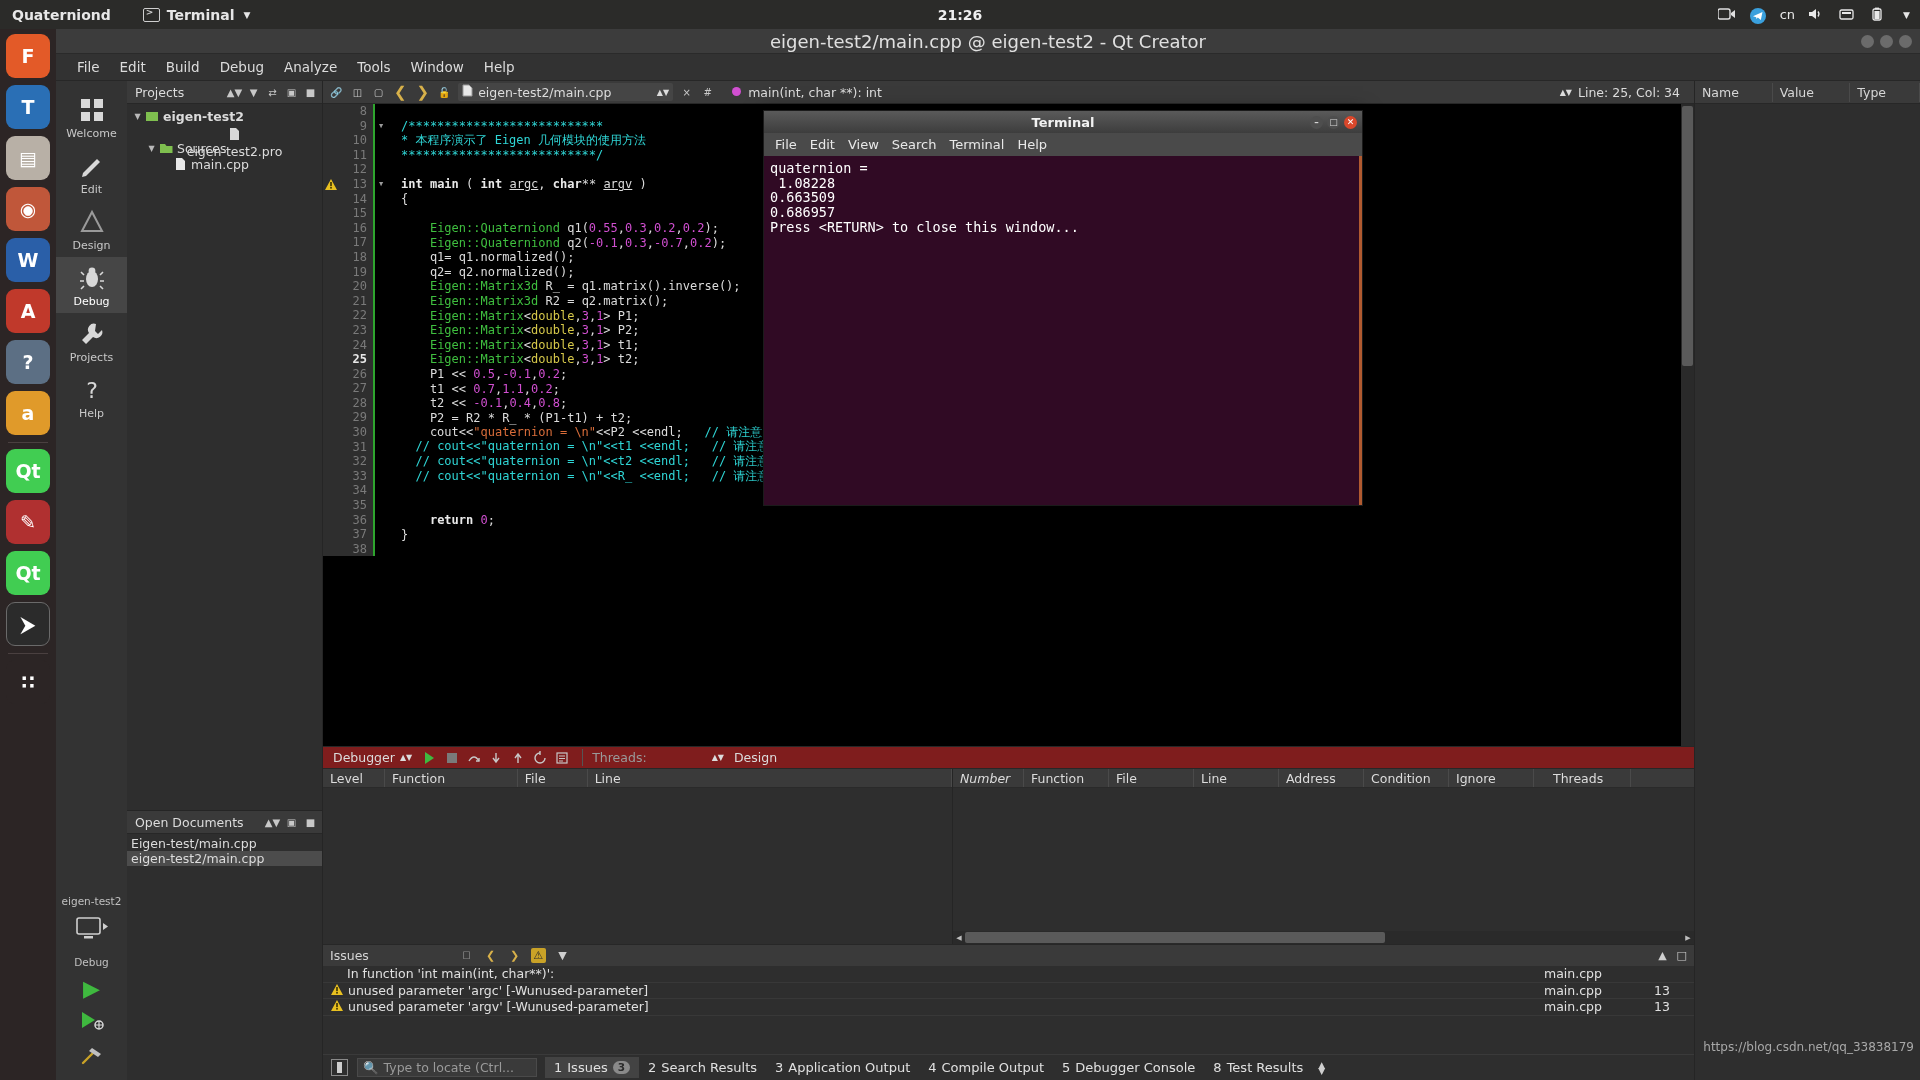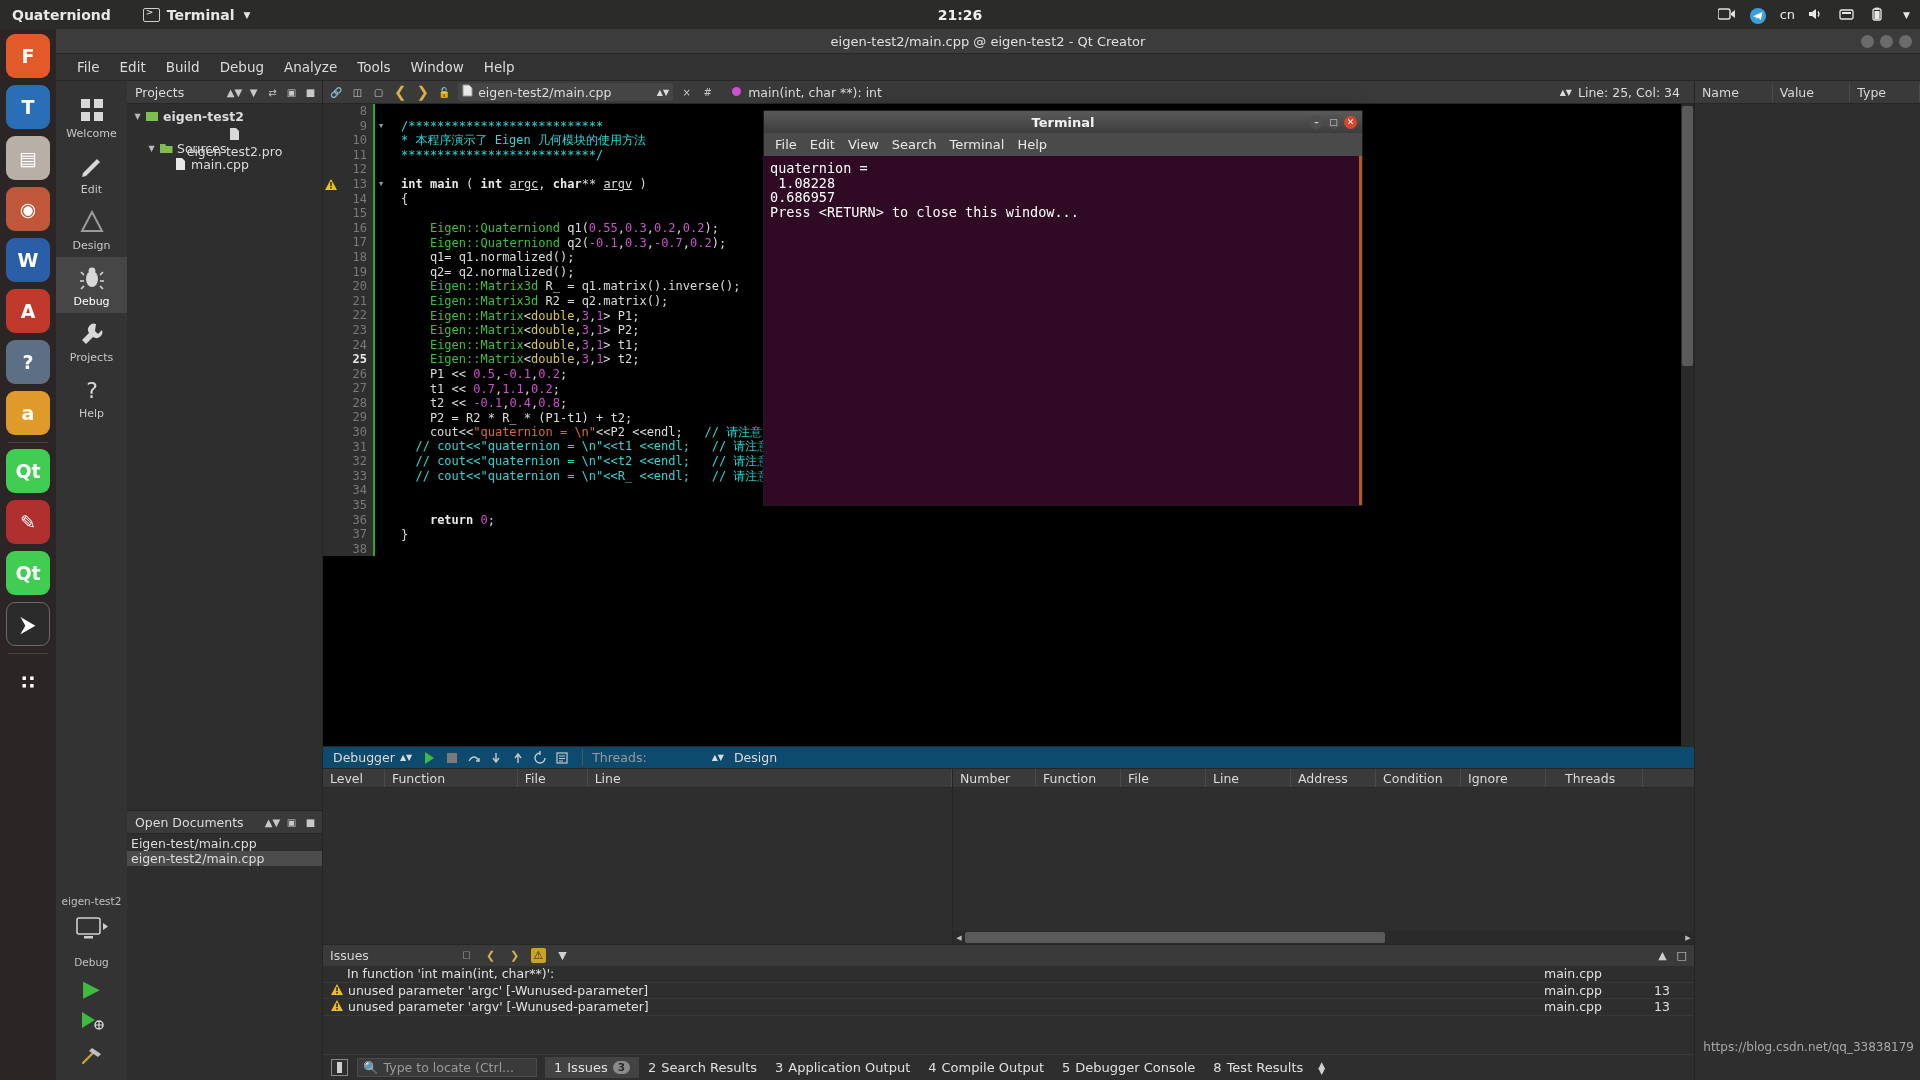--- a/index.html
+++ b/index.html
@@ -52,21 +52,21 @@
   .dock-sep { height: 1px; background: #4a4040; margin: 6px 8px; }
 
   
   .qtwin {
     position: absolute; left: 56px; top: 29px; width: 1864px; height: 1051px;
     background: #2e2e2e; display: flex; flex-direction: column;
   }
   .qt-titlebar {
     height: 25px; background: #3c3c3c; position: relative;
     display: flex; align-items: center; justify-content: center;
-    color: #e0e0e0; font-size: 13px;
+    color: #e0e0e0; font-size: 18px;
     border-bottom: 1px solid #2a2a2a;
   }
   .qt-winbtns { position: absolute; right: 8px; display: flex; gap: 6px; }
   .wb { width: 13px; height: 13px; border-radius: 50%; background: #6b6b6b; }
 
   .qt-menubar {
     height: 27px; background: #323232; display: flex; align-items: center;
     padding-left: 11px; gap: 0; border-bottom: 1px solid #272727;
   }
   .qt-menu { padding: 3px 10px; font-size: 13.5px; color: #dcdcdc; }
@@ -154,21 +154,21 @@
   .yel { color: #d6c84a; }
   .vscroll {
     position: absolute; right: 0; top: 0; width: 13px; height: 100%;
     background: #2a2a2a;
   }
   .vthumb { position: absolute; right: 1px; top: 2px; width: 11px; height: 260px; background: #5a5a5a; border-radius: 2px; }
   .warnmark { width: 12px; height: 11px; }
 
   
   .dbgbar {
-    height: 23px; background: #0c4a6e; display: flex; align-items: center;
+    height: 23px; background: #7f1d1d; display: flex; align-items: center;
     gap: 7px; padding: 0 7px; font-size: 12.5px; color: #dcdcdc;
     border-top: 1px solid #272727; border-bottom: 1px solid #272727;
   }
   .combo-sm {
     display: flex; align-items: center; gap: 5px; padding: 1px 3px;
   }
   .dbg-ico { width: 15px; height: 15px; display: flex; align-items: center; justify-content: center; }
   .dbg-status { flex: 1; text-align: center; }
   .views-lbl { color: #dcdcdc; padding-right: 2px; }
 
@@ -620,21 +620,21 @@
             <div class="tbl-head" id="stack-head">
                 <span class="th" style="width: 62px;">Level</span>
                 <span class="th" style="width: 133px;">Function</span>
                 <span class="th" style="width: 70px;">File</span>
                 <span class="th" style="width: 365px;">Line</span>
               </div>
             <div class="tbl-body"></div>
           </div>
           <div class="tbl" style="flex:1;">
             <div class="tbl-head" id="bp-head">
-                <span class="th" style="width: 83px;">Number</span>
+                <span class="th" style="width: 71px; font-style: italic;">Number</span>
                 <span class="th" style="width: 85px;">Function</span>
                 <span class="th" style="width: 85px;">File</span>
                 <span class="th" style="width: 85px;">Line</span>
                 <span class="th" style="width: 85px;">Address</span>
                 <span class="th" style="width: 85px;">Condition</span>
                 <span class="th" style="width: 85px;">Ignore</span>
                 <span class="th" style="width: 85px; margin-left: 12px;">Threads</span>
               </div>
             <div class="tbl-body"></div>
             <div class="hsb">
@@ -761,18 +761,19 @@
         <span>File</span>
         <span>Edit</span>
         <span>View</span>
         <span>Search</span>
         <span>Terminal</span>
         <span>Help</span>
       </div>
     <div class="term-screen" id="term-out">
       <div class="tl">quaternion =</div>
         <div class="tl"> 1.08228</div>
+        <div class="tl">0.663509</div>
         <div class="tl">0.686957</div>
         <div class="tl">Press &lt;RETURN&gt; to close this window...</div>
         <div class="term-rightborder"></div>
     </div>
   </div>
 </div>
 
 </body></html>

